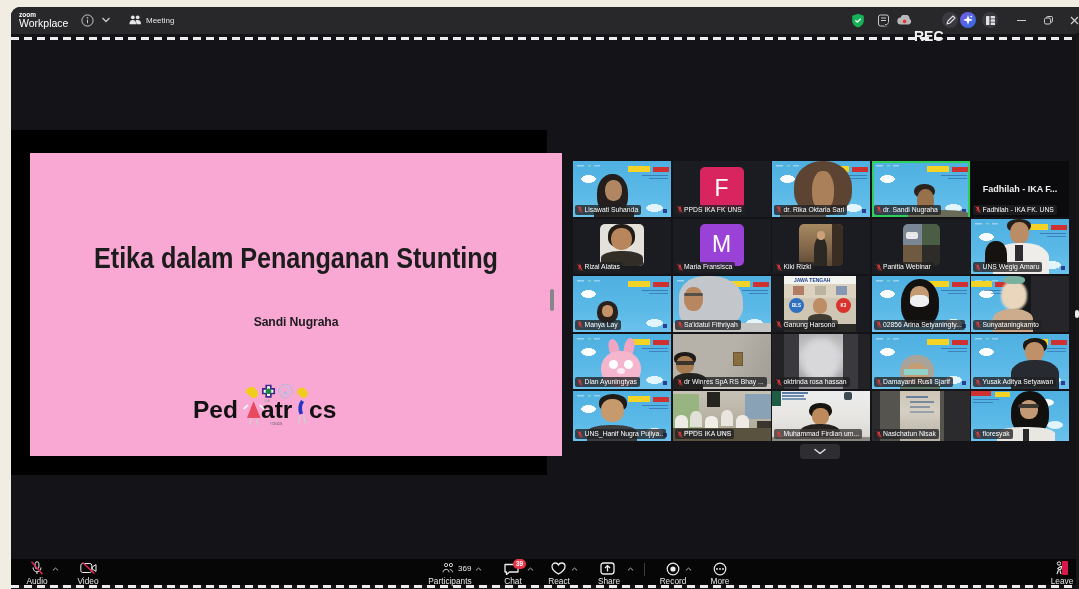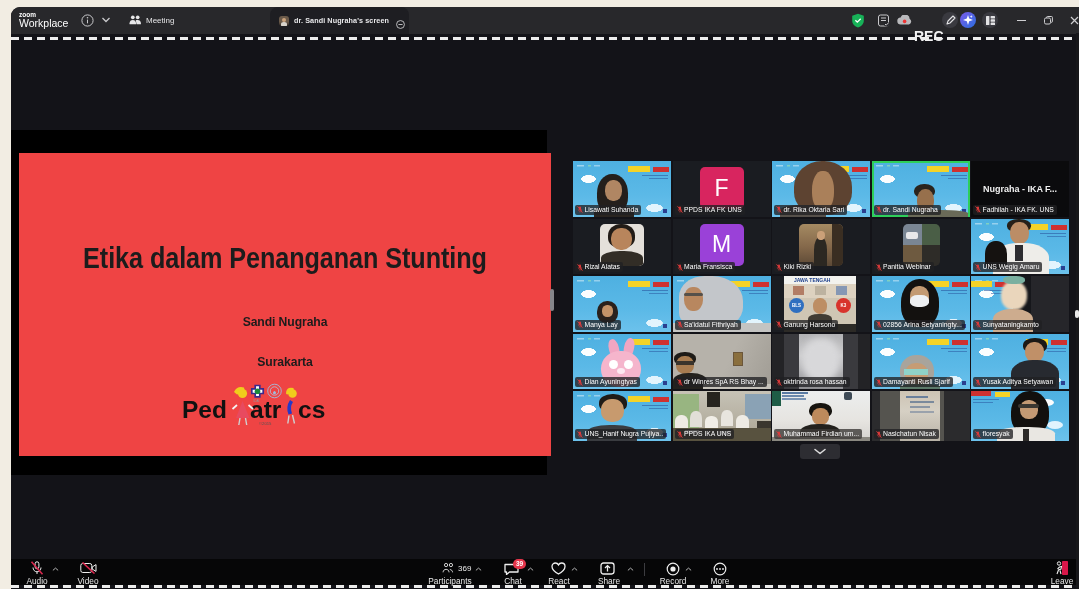--- a/index.html
+++ b/index.html
@@ -6,21 +6,21 @@
 html,body{width:1079px;height:589px;overflow:hidden;}
 body{background:#f2ede3;position:relative;}
 .abs{position:absolute;}
 #win{position:absolute;left:0;top:7px;width:1076px;height:582px;background:#141419;border-radius:9px 9px 0 0;overflow:hidden;margin-left:11px;}
 #titlebar{position:absolute;left:0;top:0;width:100%;height:27px;background:#28282b;}
 #tab{position:absolute;left:259px;top:0;width:139px;height:27px;background:#1e1e22;border-radius:8px 8px 0 0;white-space:nowrap;}
 .dashh{height:3px;background:repeating-linear-gradient(90deg,#ececec 0 8px,rgba(0,0,0,0) 8px 13px);}
 .dashv{width:3px;background:repeating-linear-gradient(180deg,#ececec 0 8px,rgba(0,0,0,0) 8px 13px);}
 
 #blackbox{position:absolute;left:0;top:123px;width:536px;height:345px;background:#000;}
-#slide{position:absolute;left:8px;top:146px;width:532px;height:303px;background:#ef4444;}
+#slide{position:absolute;left:19px;top:146px;width:532px;height:303px;background:#f9a8d4;}
 #slide .t1{position:absolute;left:0;top:88px;width:100%;text-align:center;font-size:29.5px;font-weight:600;color:#1c1c1c;letter-spacing:-.1px;transform:scaleX(.855);transform-origin:center;}
 #slide .t2{position:absolute;left:0;width:100%;text-align:center;font-size:12.2px;font-weight:600;color:#1c1c1c;letter-spacing:-.1px;}
 
 .tile{position:absolute;width:98px;height:55.5px;background:#1a1c21;overflow:hidden;}
 .vbg{background:
  linear-gradient(rgba(213,42,38,.95),rgba(213,42,38,.95)) no-repeat,
  linear-gradient(#f4d327,#f4d327) no-repeat,
  linear-gradient(rgba(42,88,160,.6),rgba(42,88,160,.6)) no-repeat,
  linear-gradient(rgba(42,88,160,.55),rgba(42,88,160,.55)) no-repeat,
  radial-gradient(closest-side,#fbfdfe 94%,rgba(255,255,255,0)) no-repeat,
@@ -72,31 +72,20 @@
         <path d="M1.5 2l3.5 3.5L8.5 2" stroke="#c9c9cc" stroke-width="1.3" fill="none"></path>
       </svg>
     <svg class="abs" style="left:118px;top:7px" width="13" height="12" viewBox="0 0 24 22">
         <circle cx="7" cy="6" r="3.4" fill="#e6e6e8"></circle>
         <circle cx="16" cy="6" r="3.4" fill="#e6e6e8"></circle>
         <path d="M1 17c0-3.7 2.7-6 6-6s6 2.3 6 6v2H1z" fill="#e6e6e8"></path>
         <path d="M12.5 11.4c.9-.3 2.2-.4 3.5-.4 3.3 0 6 2.3 6 6v2h-8z" fill="#e6e6e8"></path>
       </svg>
     <div class="abs" style="left:135px;top:9px;color:#e4e4e6;font-size:8px;">Meeting</div>
   </div>
-  <div id="tab">
-    <div class="abs" style="left:9px;top:9px;width:10px;height:10px;border-radius:3px;background:linear-gradient(#6a5a4a 55%,#38302a);overflow:hidden;">
-      <div class="abs" style="left:3px;top:1.5px;width:4px;height:4px;border-radius:50%;background:#caa27c;"></div>
-      <div class="abs" style="left:2px;top:6px;width:6px;height:4px;border-radius:45% 45% 0 0;background:#d8d4cc;"></div>
-    </div>
-    <div class="abs" style="left:24px;top:9px;color:#e9e9eb;font-size:7.2px;font-weight:700;white-space:nowrap;letter-spacing:.1px;">dr. Sandi Nugraha's screen</div>
-    <svg class="abs" style="left:126px;top:13px" width="9" height="9" viewBox="0 0 13 13">
-        <circle cx="6.5" cy="6.5" r="5.7" stroke="#c9c9cc" fill="none" stroke-width="1.3"></circle>
-        <line x1="3.5" y1="6.5" x2="9.5" y2="6.5" stroke="#c9c9cc" stroke-width="1.3"></line>
-      </svg>
-  </div>
 
   <svg class="abs" style="left:840px;top:6px" width="14" height="15" viewBox="0 0 14 15">
       <path d="M7 .8l5.8 2v5c0 3.4-2.6 5.8-5.8 6.6C3.8 13.6 1.2 11.2 1.2 7.8v-5z" fill="#17b158"></path>
       <path d="M4.4 7.2l1.9 1.9 3.4-3.4" stroke="#fff" stroke-width="1.3" fill="none"></path>
     </svg>
   <svg class="abs" style="left:866px;top:7px" width="13" height="13" viewBox="0 0 13 13">
       <rect x="1.5" y="1" width="10" height="11" rx="2" stroke="#c9c9cc" fill="none"></rect>
       <line x1="4" y1="4" x2="9" y2="4" stroke="#c9c9cc"></line>
       <line x1="4" y1="6.5" x2="9" y2="6.5" stroke="#c9c9cc"></line>
       <circle cx="9.5" cy="10" r="2.5" fill="#242428"></circle>
@@ -133,21 +122,20 @@
     </svg>
 
   <div class="abs dashh" style="left:0;top:30px;width:1076px;"></div>
   <div class="abs dashh" style="left:0;top:578px;width:1076px;"></div>
   <div class="abs dashv" style="left:1071px;top:33px;height:545px;"></div>
 
   <div id="blackbox"></div>
   <div id="slide">
     <div class="t1">Etika dalam Penanganan Stunting</div>
     <div class="t2" style="top:161.5px;">Sandi Nugraha</div>
-    <div class="t2" style="top:201.5px;">Surakarta</div>
     <svg class="abs" style="left:160px;top:225px" width="160" height="55" viewBox="0 0 160 55">
       <text x="3" y="39.5" font-family="Liberation Sans" font-size="24.5" font-weight="700" fill="#111">Ped</text>
       <text x="71" y="39.5" font-family="Liberation Sans" font-size="24.5" font-weight="700" fill="#111">atr</text>
       <text x="119" y="39.5" font-family="Liberation Sans" font-size="24.5" font-weight="700" fill="#111">cs</text>
 
       <path d="M55 14 q3 -6.5 10 -4.5 l1 5 -8 2z" fill="#f0cd1c"></path>
       <circle cx="63.5" cy="15.5" r="4.6" fill="#f0cd1c"></circle>
       <path d="M63.5 23 L57 40 L70.5 40 Z" fill="#e84a5f"></path>
       <path d="M58 27 l-4.5 4 M69.5 27 l4.5 4" stroke="#f4f4f4" stroke-width="1.7"></path>
       <path d="M61 40 l-1.2 7 M66.5 40 l1.2 7" stroke="#cfcfcf" stroke-width="1.4"></path>
@@ -192,21 +180,21 @@
   </div>
   <div class="tile vbg" style="left:860.5px;top:154px;box-shadow:inset 0 0 0 2px #2ecf5a;">
     <div class="hair" style="left:42px;top:23px;width:21px;height:14px;background:#2a241d;"></div>
     <div class="face" style="left:45px;top:28px;width:17px;height:24px;background:#97704c;"></div>
     <div class="bod" style="left:36px;top:49px;width:60px;height:7px;background:#6a6a58;"></div>
     <div class="lb"><svg>
           <use href="#mo"></use>
         </svg>dr. Sandi Nugraha</div>
   </div>
   <div class="tile" style="left:960px;top:154px;background:#0b0b0d;">
-    <div class="abs" style="left:0;top:23px;width:100%;text-align:center;color:#f0f0f0;font-size:9px;font-weight:700;">Nugraha - IKA F...</div>
+    <div class="abs" style="left:0;top:23px;width:100%;text-align:center;color:#f0f0f0;font-size:9px;font-weight:700;">Fadhilah - IKA F...</div>
     <div class="lb"><svg>
           <use href="#mo"></use>
         </svg>Fadhilah - IKA FK. UNS</div>
   </div>
 
   <div class="tile" style="left:562px;top:211.5px;">
     <div class="av" style="left:27px;top:5px;width:44px;height:42px;background:#e4e0da;">
       <div class="hair" style="left:8px;top:0;width:27px;height:24px;background:#221c17;"></div>
       <div class="face" style="left:11px;top:4px;width:21px;height:22px;background:#b8855c;"></div>
       <div class="bod" style="left:1px;top:27px;width:42px;height:15px;background:#322d26;"></div>

